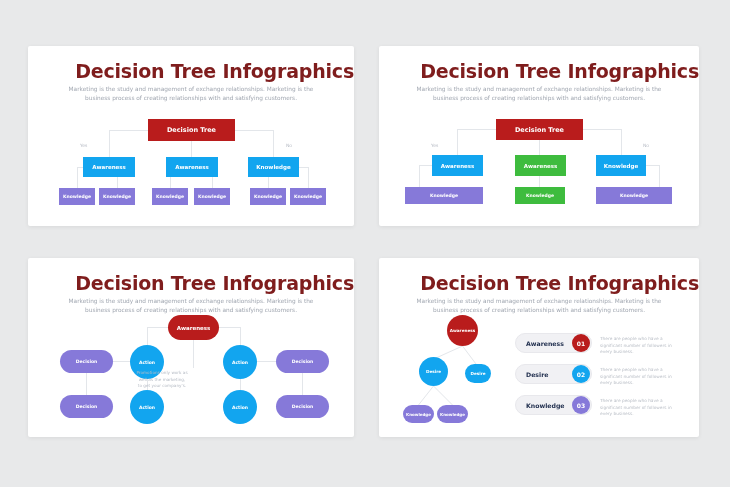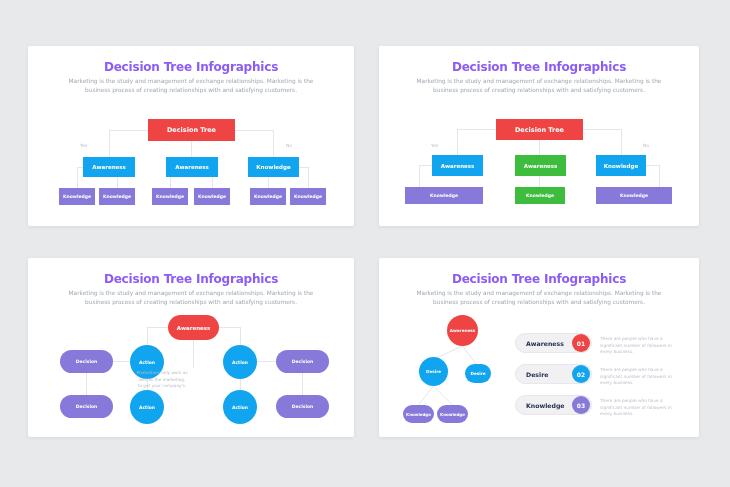--- a/index.html
+++ b/index.html
@@ -3,24 +3,24 @@
 <meta charset="utf-8">
 <style>
   * { margin:0; padding:0; box-sizing:border-box; }
   html,body { width:730px; height:487px; }
   body { background:#e8e9ea; font-family:"DejaVu Sans", sans-serif; position:relative; overflow:hidden; }
   .card { position:absolute; background:#ffffff; border-radius:2px; box-shadow:0 1px 4px rgba(0,0,0,.07); }
   .card1 { left:28px;  top:46px;  width:326px; height:180px; }
   .card2 { left:379px; top:46px;  width:320px; height:180px; }
   .card3 { left:28px;  top:258px; width:326px; height:179px; }
   .card4 { left:379px; top:258px; width:320px; height:179px; }
-  .title { margin-top:14px; text-align:center; font-size:12px; font-weight:700; color:#8b5cf6; letter-spacing:-0.2px; }
+  .title { margin-top:14px; text-align:right; font-size:19px; font-weight:700; color:#7f1d1d; letter-spacing:-0.2px; }
   .subtitle { margin:3px auto 0; max-width:252px; text-align:center; font-size:5.8px; line-height:1.55; color:#a0a6b0; }
   .node { position:absolute; display:flex; align-items:center; justify-content:center; text-align:center; color:#fff; font-weight:700; }
-  .teal   { background:#ef4444; }
+  .teal   { background:#b91c1c; }
   .blue   { background:#12a5ef; }
   .green  { background:#3ebc3e; }
   .purple { background:#8679d9; }
   .f-root { font-size:6.5px; }
   .f-l2   { font-size:5.5px; }
   .f-l3   { font-size:4.5px; }
   .f-tiny { font-size:4.2px; }
   .pill { border-radius:999px; }
   .circle { border-radius:50%; }
   .line { position:absolute; background:#e3e6ea; }

